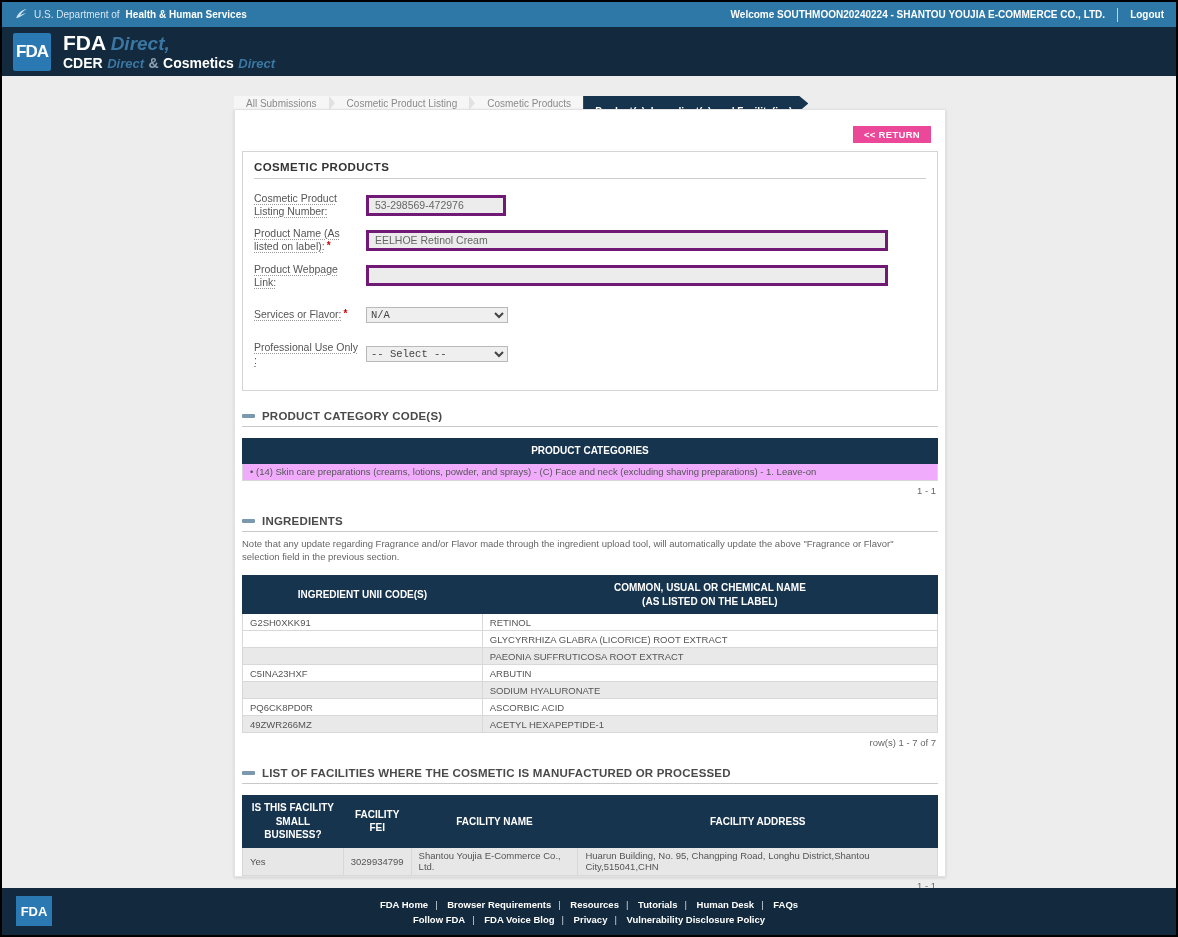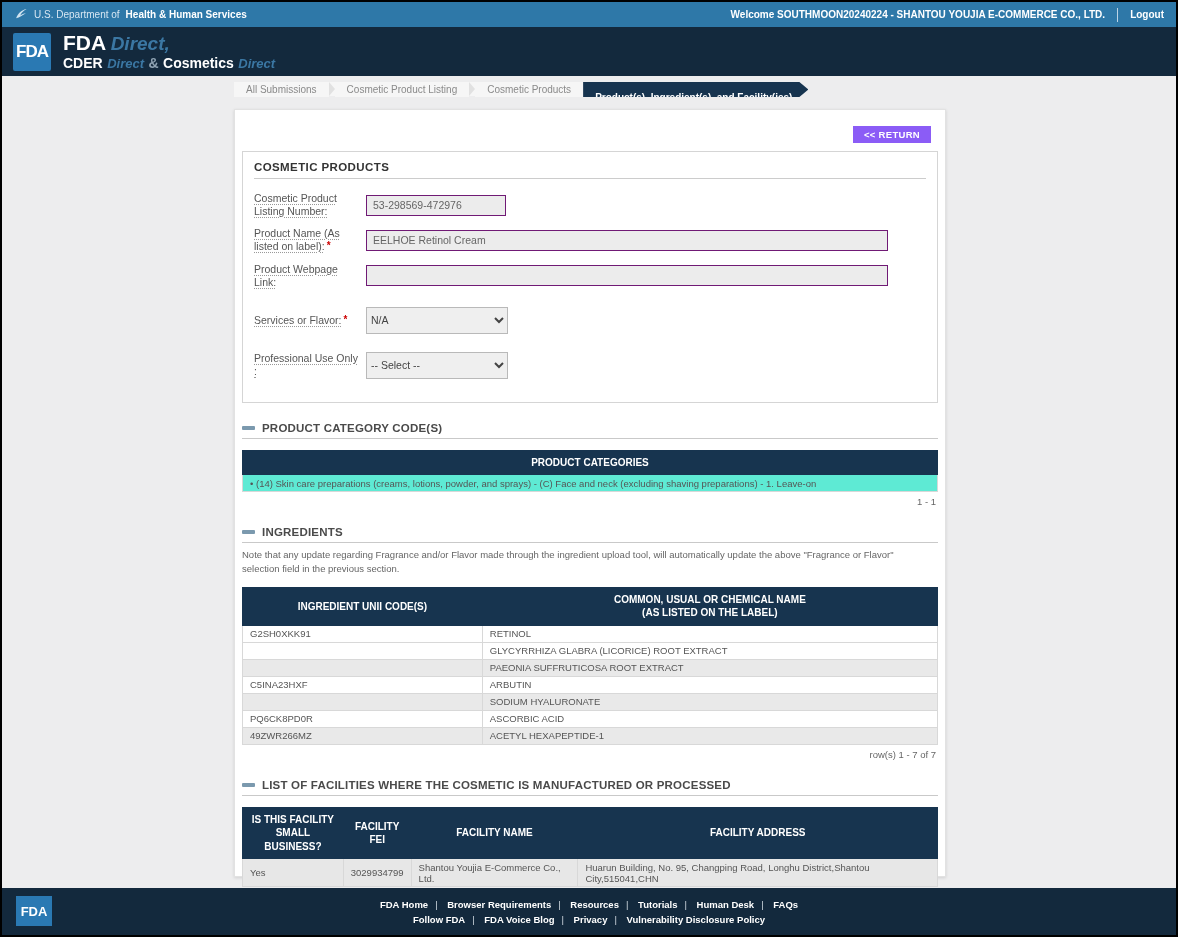--- a/index.html
+++ b/index.html
@@ -21,56 +21,56 @@
   .fda-box { width:38px; height:38px; background:#2a79b3; color:#fff; font-weight:bold; font-size:17px; letter-spacing:-1px; display:flex; align-items:center; justify-content:center; border-radius:2px; }
   .titleblock { margin-left:12px; line-height:1; }
   .t-fda { color:#fff; font-weight:bold; font-size:21px; }
   .t-direct { color:#3b77a3; font-style:italic; font-weight:bold; font-size:19px; }
   .t-sub { margin-top:2px; }
   .t-cder, .t-cosm { color:#fff; font-weight:bold; font-size:14px; }
   .t-sub .t-direct2 { color:#3b77a3; font-style:italic; font-weight:bold; font-size:13px; }
   .t-amp { color:#8fa3b3; font-weight:bold; font-size:14px; }
 
   
-  .breadcrumbs { position:absolute; left:232px; top:80px; display:flex; height:15px; font-size:10px; }
+  .breadcrumbs { position:absolute; left:232px; top:94px; display:flex; height:15px; font-size:10px; }
   .crumb { background:#f6f6f6; color:#8a8a8a; padding:0 12px; line-height:15px; height:15px; cursor:pointer; }
   .crumb-sep { width:0; height:0; border-top:7.5px solid transparent; border-bottom:7.5px solid transparent; border-left:6px solid #e1e1e1; background:#f6f6f6; }
   .crumb-active { background:#17344f; color:#fff; font-weight:bold; padding:8px 16px 0 12px; line-height:15px; height:15px; clip-path:polygon(0 0, calc(100% - 9px) 0, 100% 50%, calc(100% - 9px) 100%, 0 100%); cursor:default; }
 
   
   .card { position:absolute; left:232px; top:107px; width:712px; height:768px; background:#fff; border:1px solid #e2e2e2; box-shadow:0 1px 3px rgba(0,0,0,.12); padding:0 7px; }
   .return-row { display:flex; justify-content:flex-end; padding:16px 7px 0 0; }
-  .btn-return { background:#8b5cf6; color:#fff; border:none; font-family:inherit; font-size:9.5px; font-weight:bold; width:78px; height:17px; line-height:17px; text-align:center; cursor:pointer; letter-spacing:.3px; }
+  .btn-return { background:#ec4899; color:#fff; border:none; font-family:inherit; font-size:9.5px; font-weight:bold; width:78px; height:17px; line-height:17px; text-align:center; cursor:pointer; letter-spacing:.3px; }
 
   
   .panel { margin-top:8px; border:1px solid #d5d5d5; padding:9px 11px 14px 11px; }
   .panel-title { font-size:11.5px; font-weight:bold; color:#333; letter-spacing:.4px; padding-bottom:5px; border-bottom:1px solid #ccc; margin-bottom:13px; }
   .frow { display:flex; align-items:center; margin-bottom:9px; }
   .frow label { width:108px; min-width:108px; font-size:10.5px; color:#555; line-height:1.25; margin-right:4px; }
   .frow label .lbl-text { text-decoration:underline dotted #999; text-underline-offset:2px; }
   .req { color:#c00; font-weight:bold; margin-left:2px; font-size:10px; vertical-align:top; }
-  .inp { background:#ececec; border:1px solid #701a75; height:21px; font-family:inherit; font-size:10.5px; color:#666; padding:0 6px; }
+  .inp { background:#ececec; border:3px solid #701a75; height:21px; font-family:inherit; font-size:10.5px; color:#666; padding:0 6px; }
   .inp-short { width:140px; }
   .inp-long { width:522px; }
-  .sel { background:#efefef; border:1px solid #b9b9b9; height:27px; width:142px; font-family:Liberation Sans, sans-serif; font-size:10.5px; color:#444; }
+  .sel { background:#efefef; border:1px solid #b9b9b9; height:16px; width:142px; font-family:Liberation Mono, monospace; font-size:10.5px; color:#444; }
   .gap-before { margin-top:18px; }
 
   
   .section { margin-top:19px; }
   .sec-head { display:flex; align-items:center; gap:7px; border-bottom:1px solid #c9c9c9; padding-bottom:4px; }
   .dash-icon { width:13px; height:4px; background:#7b99ae; border-radius:1px; cursor:pointer; }
   .sec-title { font-size:11.5px; font-weight:bold; color:#4a4a4a; letter-spacing:.2px; }
   .note { font-size:9.5px; color:#666; margin-top:5px; line-height:1.45; max-width:690px; }
 
   table { width:100%; border-collapse:collapse; margin-top:11px; }
   th { background:#17344f; color:#fff; font-size:10px; font-weight:bold; text-align:center; padding:5px 6px; border:1px solid #17344f; line-height:1.35; }
   td { border:1px solid #d8d8d8; font-size:9.5px; color:#555; padding:2.5px 7px; background:#fff; }
   .pagination { text-align:right; font-size:9.5px; color:#666; margin-top:4px; padding-right:2px; }
 
-  .cat-row td { background:#5eead4; }
+  .cat-row td { background:#f0abfc; }
   .cat-row td::before { content:"•  "; color:#555; }
 
   .ing-table td.codecol { width:34.5%; }
   .ing-table tbody tr:nth-child(odd) td { background:#e9e9e9; }
   .ing-table tbody tr:first-child td { background:#fff; }
   .ing-table td { height:14px; }
 
   .fac-table th:nth-child(1){ width:14.5%; } .fac-table th:nth-child(2){ width:9.5%; } .fac-table th:nth-child(3){ width:24%; }
   .fac-table td { background:#e7e7e7; }
   .fac-table td:nth-child(1), .fac-table td:nth-child(2) { }

